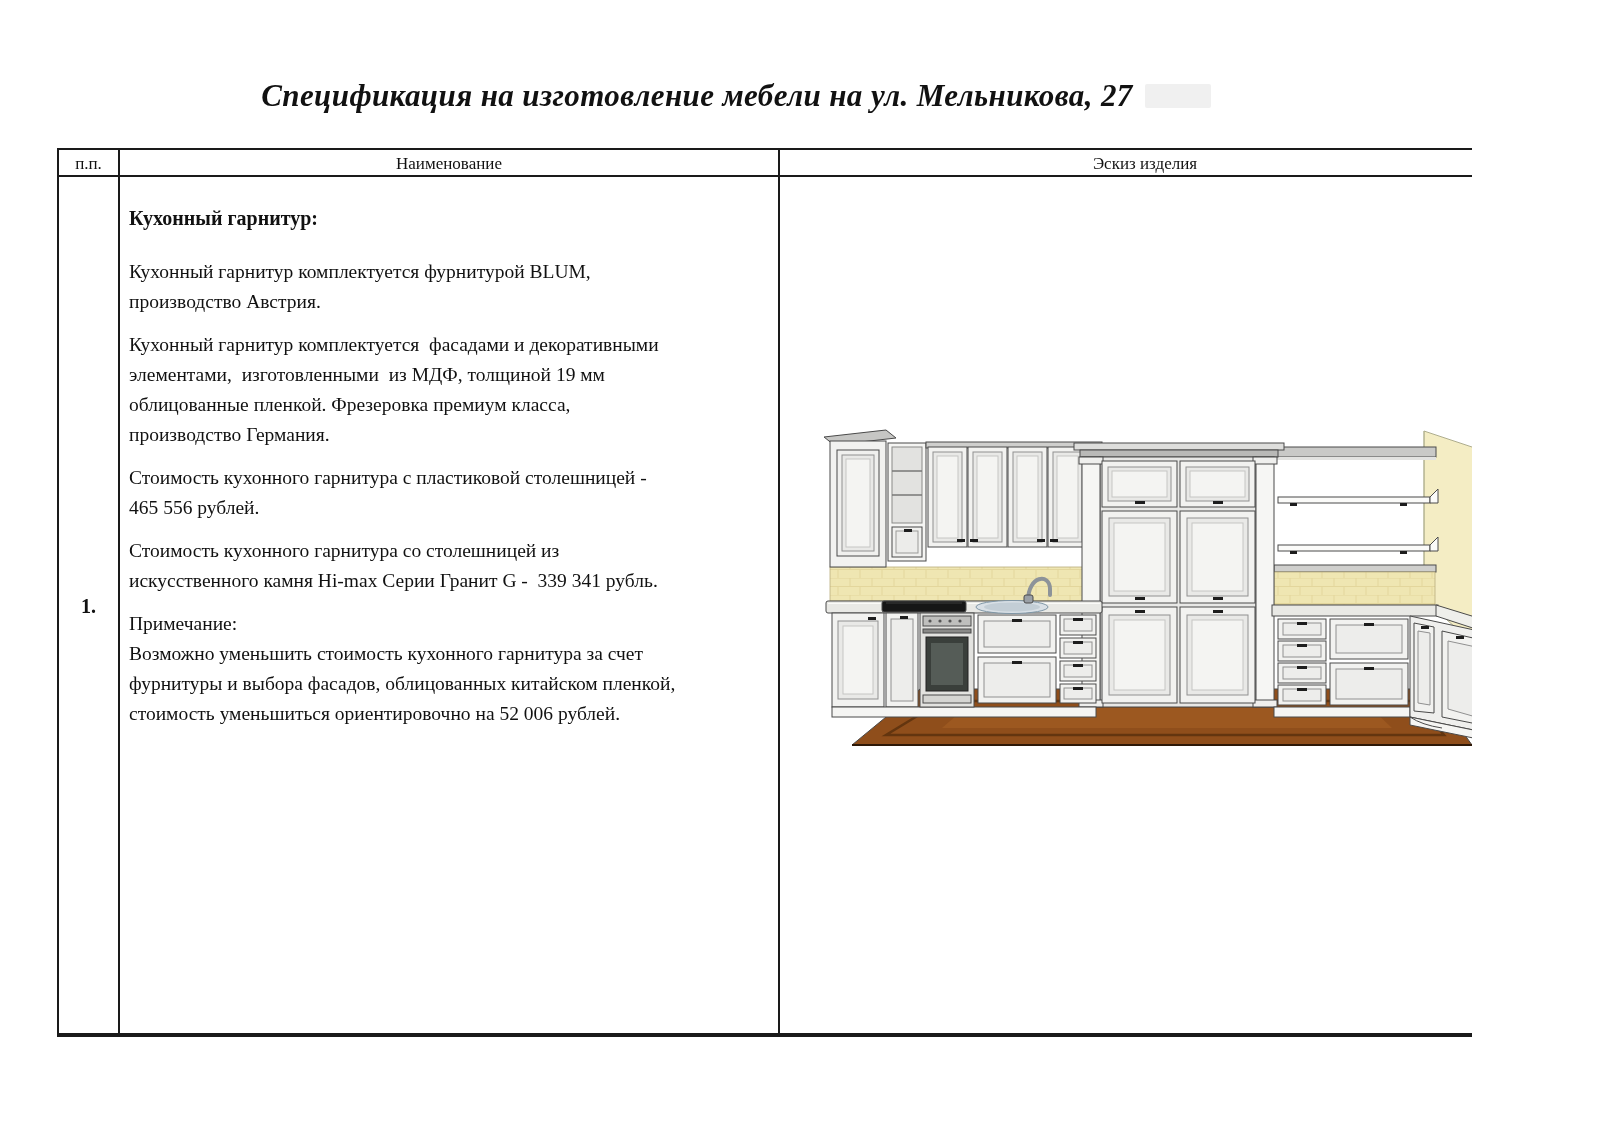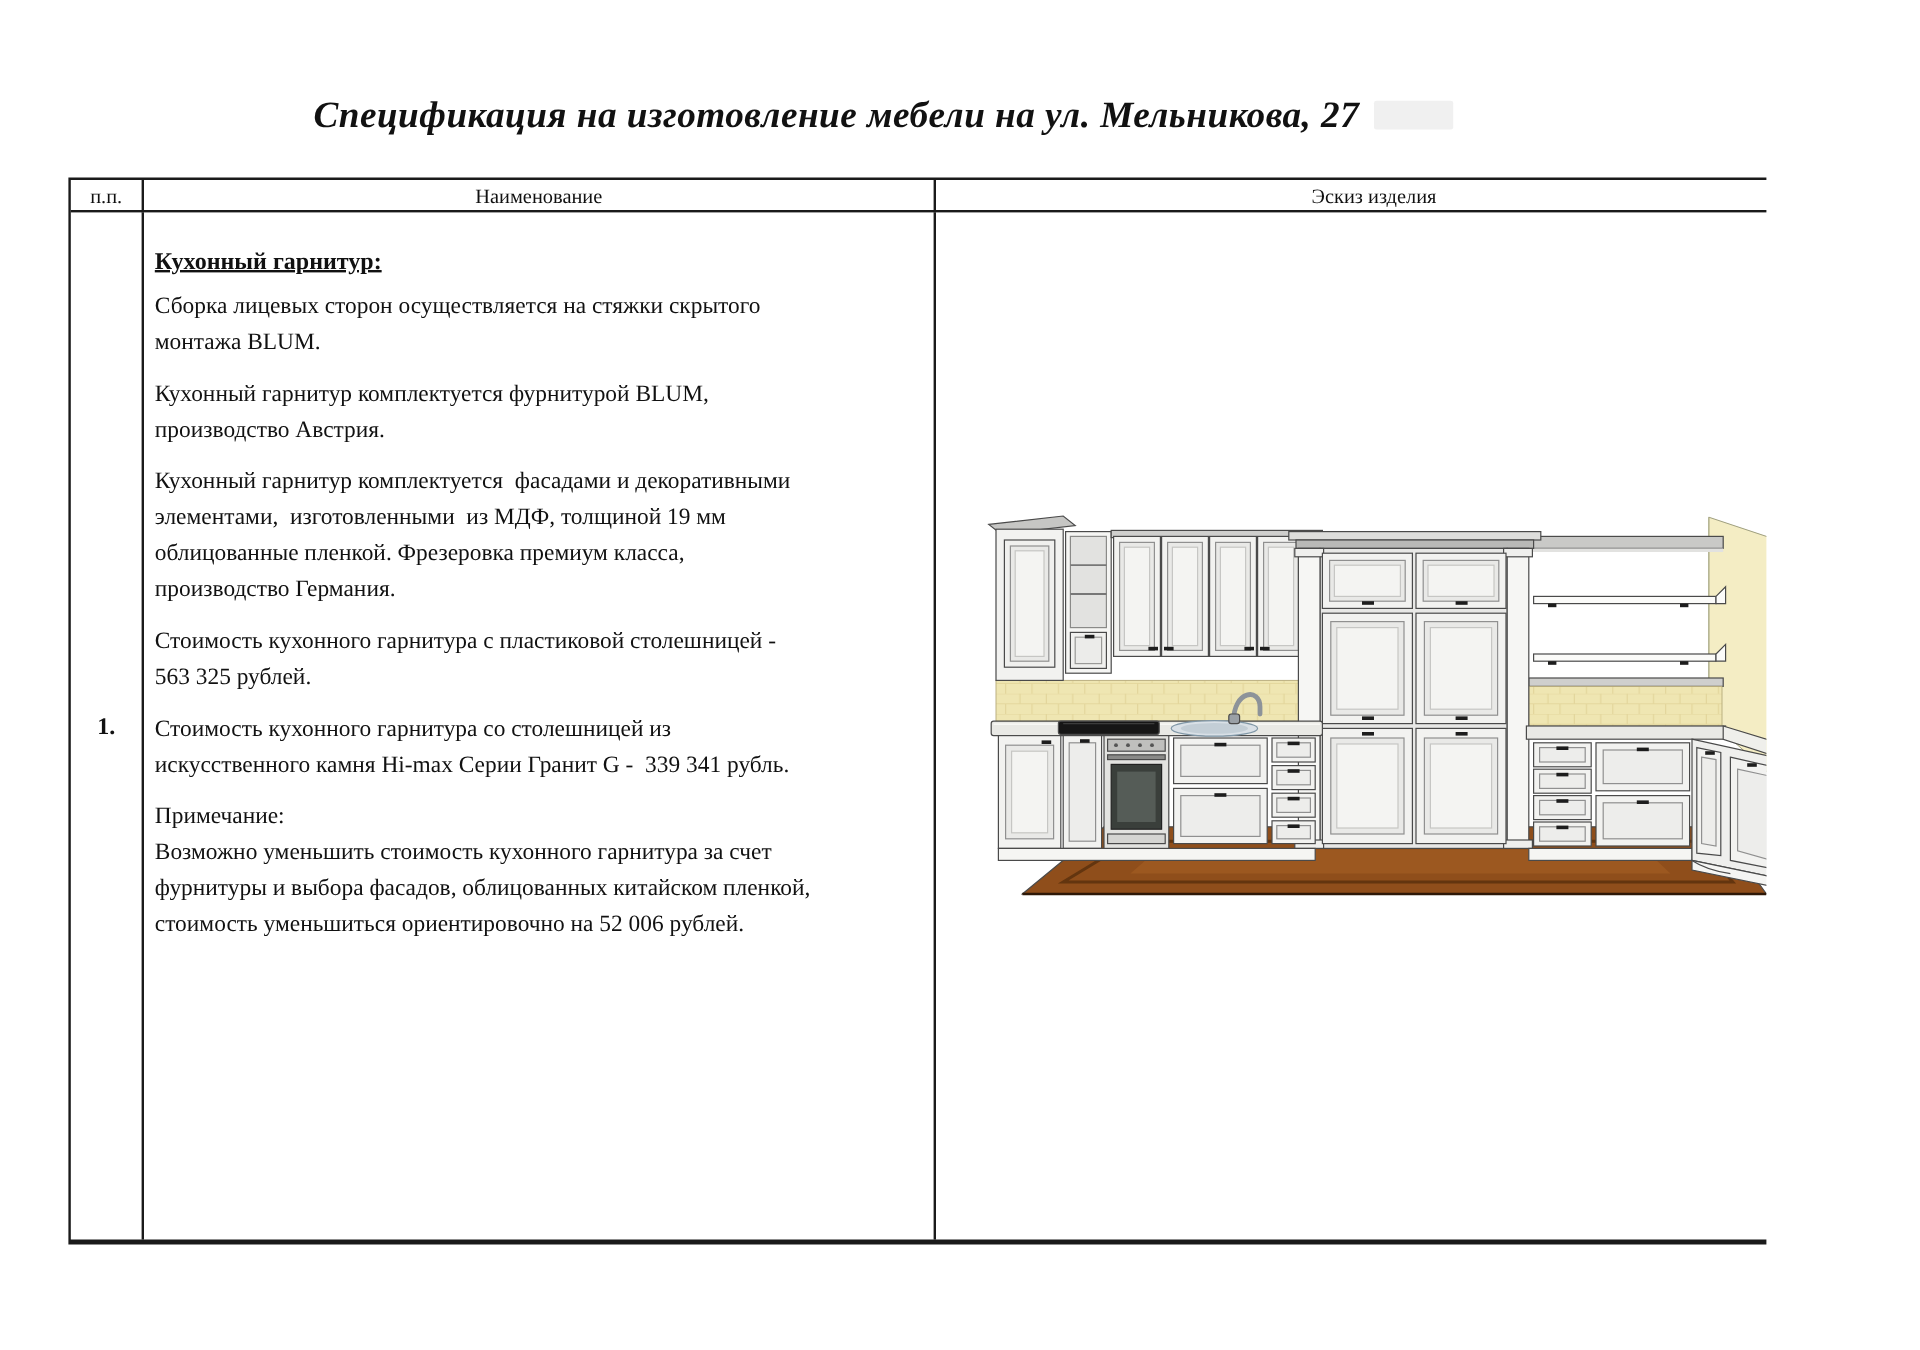--- a/index.html
+++ b/index.html
@@ -58,24 +58,23 @@
   .row-num{
     display:block;
     margin-top:418px;
     text-align:center;
     font-weight:bold;
     font-size:20px;
   }
   
   .name-cell{padding:26px 14px 0 9px;}
   .item-heading{
-    margin:0 0 8px 0;
+    margin:0 0 24px 0;
     font-size:20px;
     font-weight:bold;
-    text-decoration:underline;
     line-height:30px;
   }
   .name-cell p{
     margin:0 0 13px 0;
     font-size:19.5px;
     line-height:30px;
     white-space:pre-wrap;
   }
   .name-cell p.gap-lg{}
   
@@ -97,30 +96,28 @@
     <div class="cell hcell">п.п.</div>
     <div class="cell hcell">Наименование</div>
     <div class="cell hcell last">Эскиз изделия</div>
 
     <div class="cell bcell">
       <span class="row-num">1.</span>
     </div>
 
     <div class="cell bcell name-cell">
       <h2 class="item-heading">Кухонный гарнитур:</h2>
-      <p>Сборка лицевых сторон осуществляется на стяжки скрытого
-монтажа BLUM.</p>
       <p>Кухонный гарнитур комплектуется фурнитурой BLUM,
 производство Австрия.</p>
       <p class="gap-lg">Кухонный гарнитур комплектуется  фасадами и декоративными
 элементами,  изготовленными  из МДФ, толщиной 19 мм
 облицованные пленкой. Фрезеровка премиум класса,
 производство Германия.</p>
       <p>Стоимость кухонного гарнитура с пластиковой столешницей -
-563 325 рублей.</p>
+465 556 рублей.</p>
       <p>Стоимость кухонного гарнитура со столешницей из
 искусственного камня Hi-max Серии Гранит G -  339 341 рубль.</p>
       <p class="gap-lg">Примечание:
 Возможно уменьшить стоимость кухонного гарнитура за счет
 фурнитуры и выбора фасадов, облицованных китайском пленкой,
 стоимость уменьшиться ориентировочно на 52 006 рублей.</p>
     </div>
 
     <div class="cell bcell last sketch-cell">
       <svg class="sketch-svg" viewBox="0 0 672 330" width="672" height="330" xmlns="http://www.w3.org/2000/svg">

